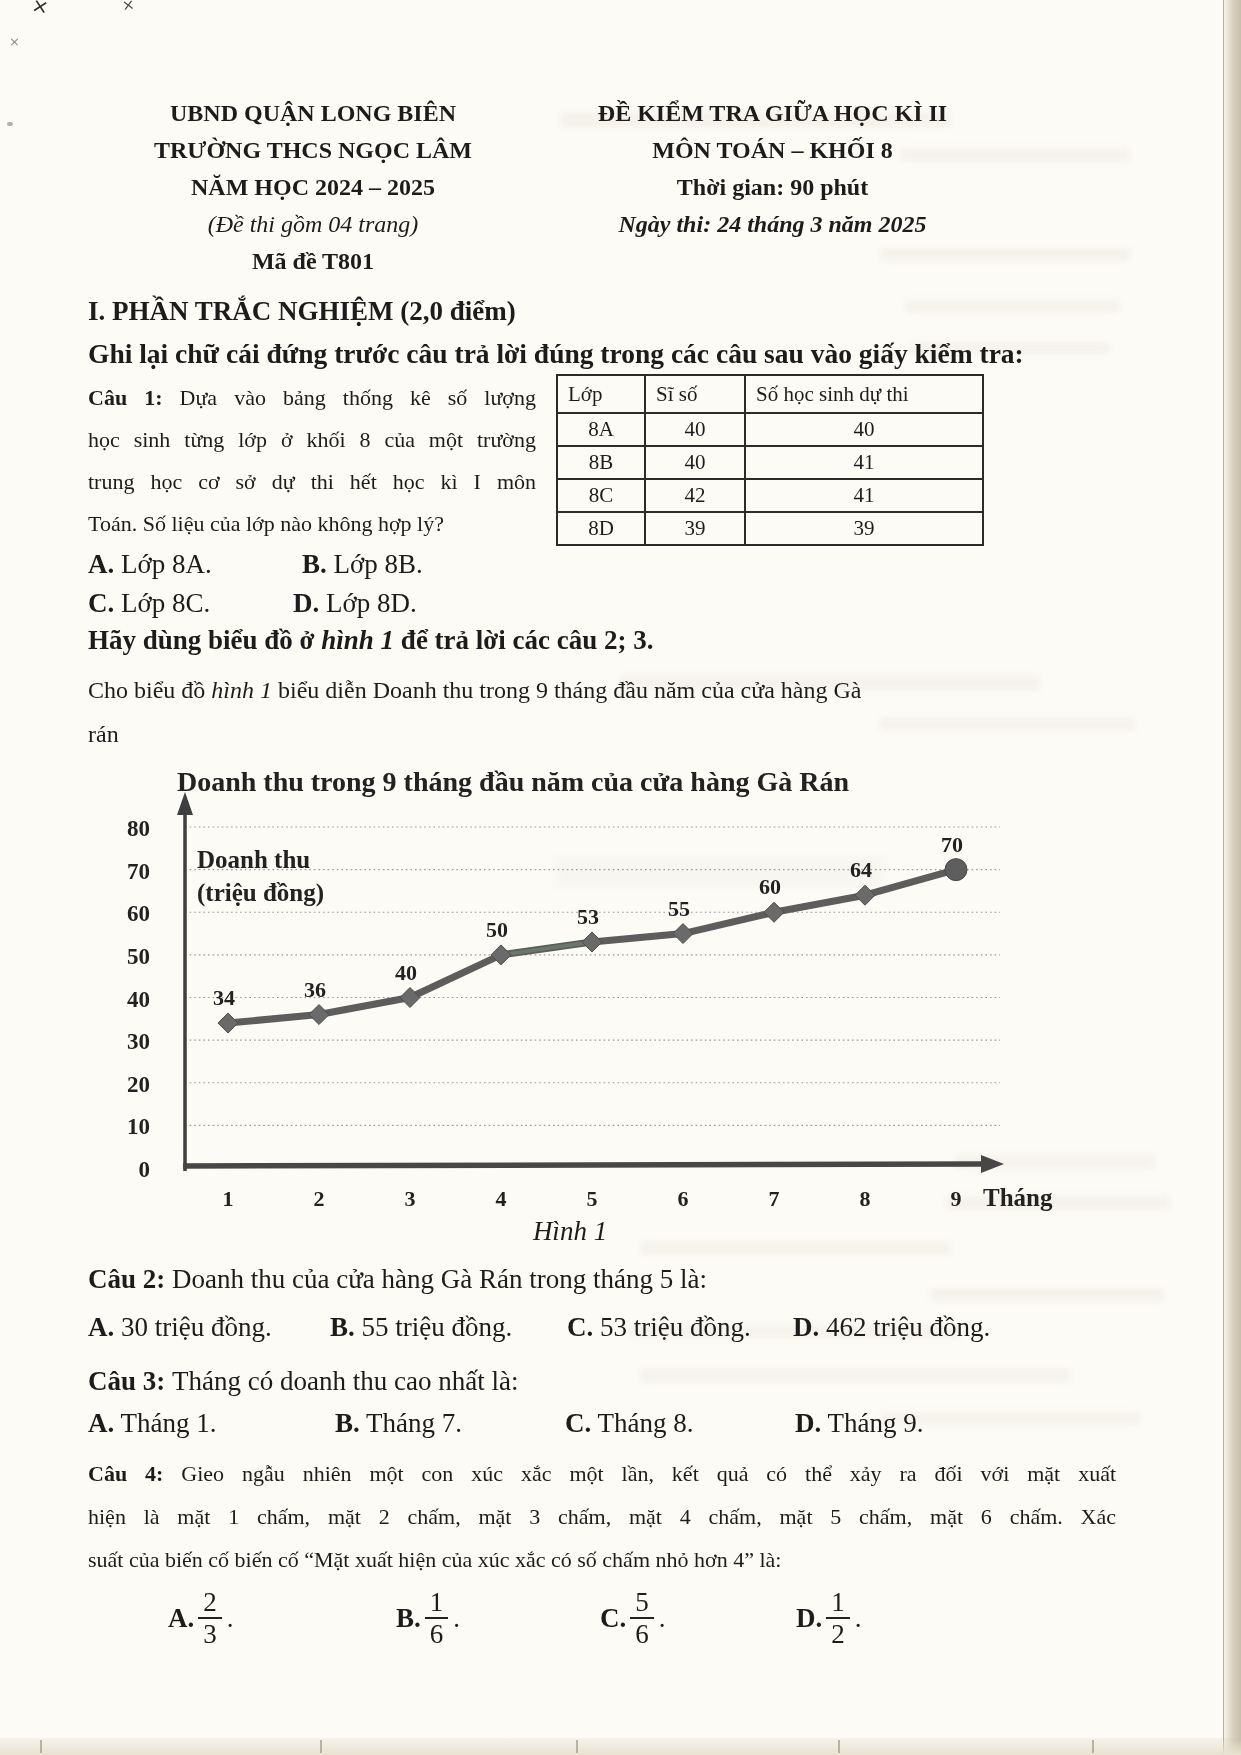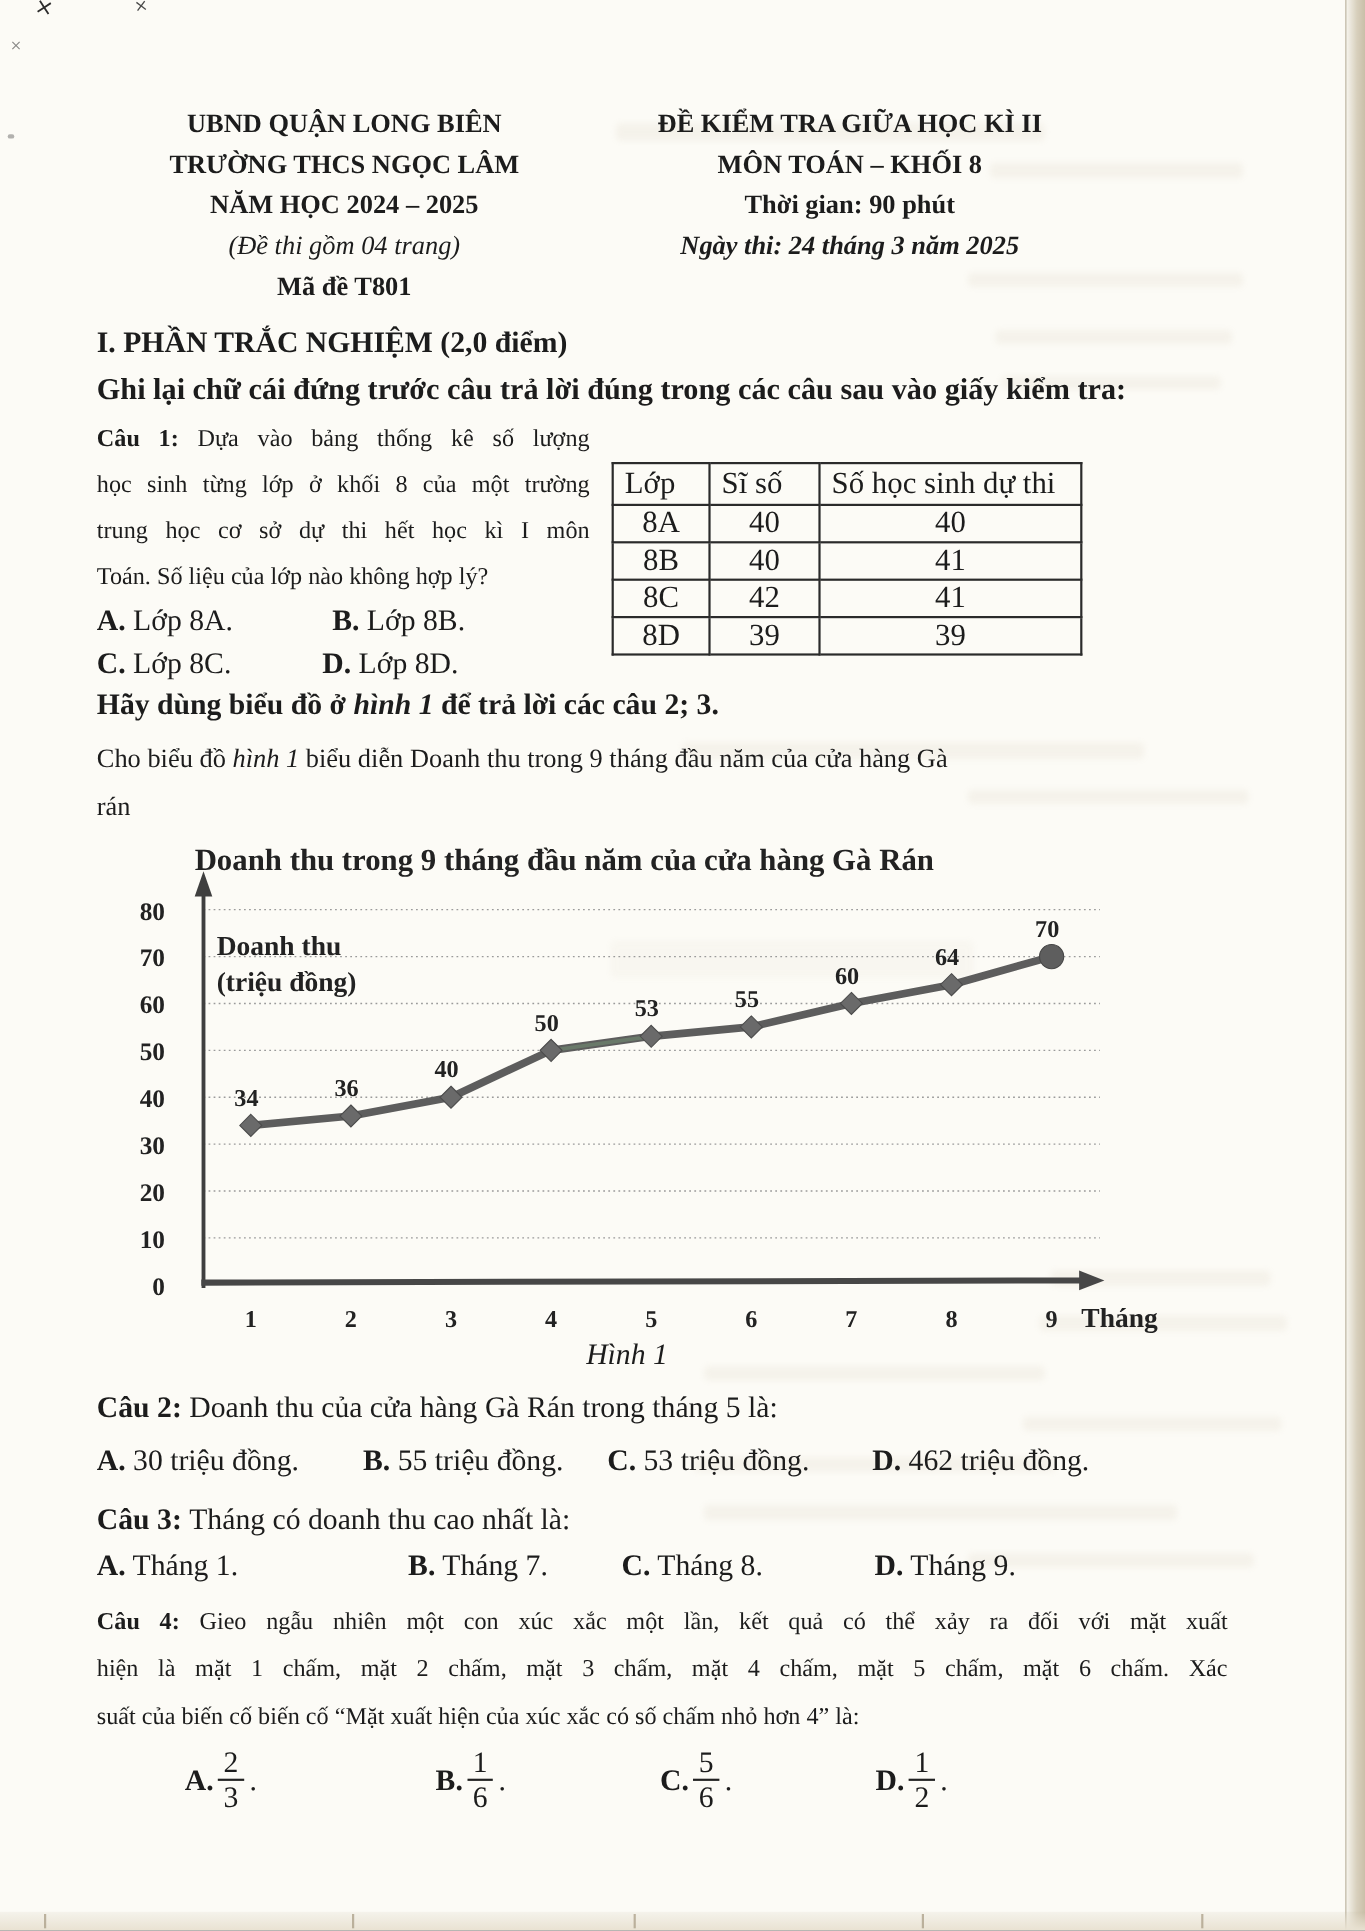--- a/index.html
+++ b/index.html
@@ -15,21 +15,21 @@
   .jline{text-align:justify;text-align-last:justify;}
   
   .hdr{top:95px;font-size:24px;font-weight:bold;line-height:37px;text-align:center;}
   .hdr-left{left:118px;width:390px;}
   .hdr-right{left:535px;width:475px;}
   .hdr .plain-italic{font-weight:normal;font-style:italic;}
   
   .body-txt{font-size:22px;line-height:42px;}
   .opt-key{font-weight:bold;}
   
-  table.stats{border-collapse:collapse;font-size:28px;margin-top:46px;}
+  table.stats{border-collapse:collapse;font-size:21px;}
   table.stats td,table.stats th{border:2px solid #2b2b2b;padding:0 10px;font-weight:normal;text-align:left;}
   table.stats th{height:36px;}
   table.stats td{height:31px;text-align:center;}
   
   .optrow span.optitem{position:absolute;white-space:nowrap;font-size:27px;}
   
   .frac-opt{position:absolute;display:flex;align-items:center;font-size:27px;}
   .frac{display:inline-flex;flex-direction:column;align-items:center;margin-left:4px;line-height:1.05;}
   .frac .den{border-top:2px solid #222;padding:1px 5px 0 5px;}
   .frac .num{padding:0 5px 1px 5px;}
@@ -207,30 +207,30 @@
     </svg>
 
   <div class="abs i center" style="left:470px;top:1216px;width:200px;font-size:27px;">Hình 1</div>
 
   <div class="abs" style="left:88px;top:1264px;font-size:27px;">
     <span class="opt-key">Câu 2:</span> <span>Doanh thu của cửa hàng Gà Rán trong tháng 5 là:</span>
   </div>
   <div class="abs optrow" style="left:88px;top:1312px;width:1080px;height:40px;" id="q2-options">
       <span class="optitem" style="left: 0px; top: 0px;"><span class="opt-key">A.</span> <span>30 triệu đồng.</span></span>
       <span class="optitem" style="left: 242px; top: 0px;"><span class="opt-key">B.</span> <span>55 triệu đồng.</span></span>
-      <span class="optitem" style="left: 464px; top: 0px;"><span class="opt-key">C.</span> <span>53 triệu đồng.</span></span>
+      <span class="optitem" style="left: 479px; top: 0px;"><span class="opt-key">C.</span> <span>53 triệu đồng.</span></span>
       <span class="optitem" style="left: 705px; top: 0px;"><span class="opt-key">D.</span> <span>462 triệu đồng.</span></span>
     </div>
 
   <div class="abs" style="left:88px;top:1366px;font-size:27px;">
     <span class="opt-key">Câu 3:</span>&nbsp;<span>Tháng có doanh thu cao nhất là:</span>
   </div>
   <div class="abs optrow" style="left:88px;top:1408px;width:1080px;height:40px;" id="q3-options">
       <span class="optitem" style="left: 0px; top: 0px;"><span class="opt-key">A.</span> <span>Tháng 1.</span></span>
-      <span class="optitem" style="left: 247px; top: 0px; margin-left: 36px;"><span class="opt-key">B.</span> <span>Tháng 7.</span></span>
+      <span class="optitem" style="left: 247px; top: 0px;"><span class="opt-key">B.</span> <span>Tháng 7.</span></span>
       <span class="optitem" style="left: 477px; top: 0px;"><span class="opt-key">C.</span> <span>Tháng 8.</span></span>
       <span class="optitem" style="left: 707px; top: 0px;"><span class="opt-key">D.</span> <span>Tháng 9.</span></span>
     </div>
 
   <div class="abs body-txt" style="left:88px;top:1452px;width:1028px;line-height:43px;">
     <div class="jline"><span class="opt-key">Câu 4:</span> <span>Gieo ngẫu nhiên một con xúc xắc một lần, kết quả có thể xảy ra đối với mặt xuất</span></div>
     <div class="jline">hiện là mặt 1 chấm, mặt 2 chấm, mặt 3 chấm, mặt 4 chấm, mặt 5 chấm, mặt 6 chấm. Xác</div>
     <div>suất của biến cố biến cố “Mặt xuất hiện của xúc xắc có số chấm nhỏ hơn 4” là:</div>
   </div>
   <div class="abs" style="left:88px;top:1588px;width:1080px;height:90px;" id="q4-options">

